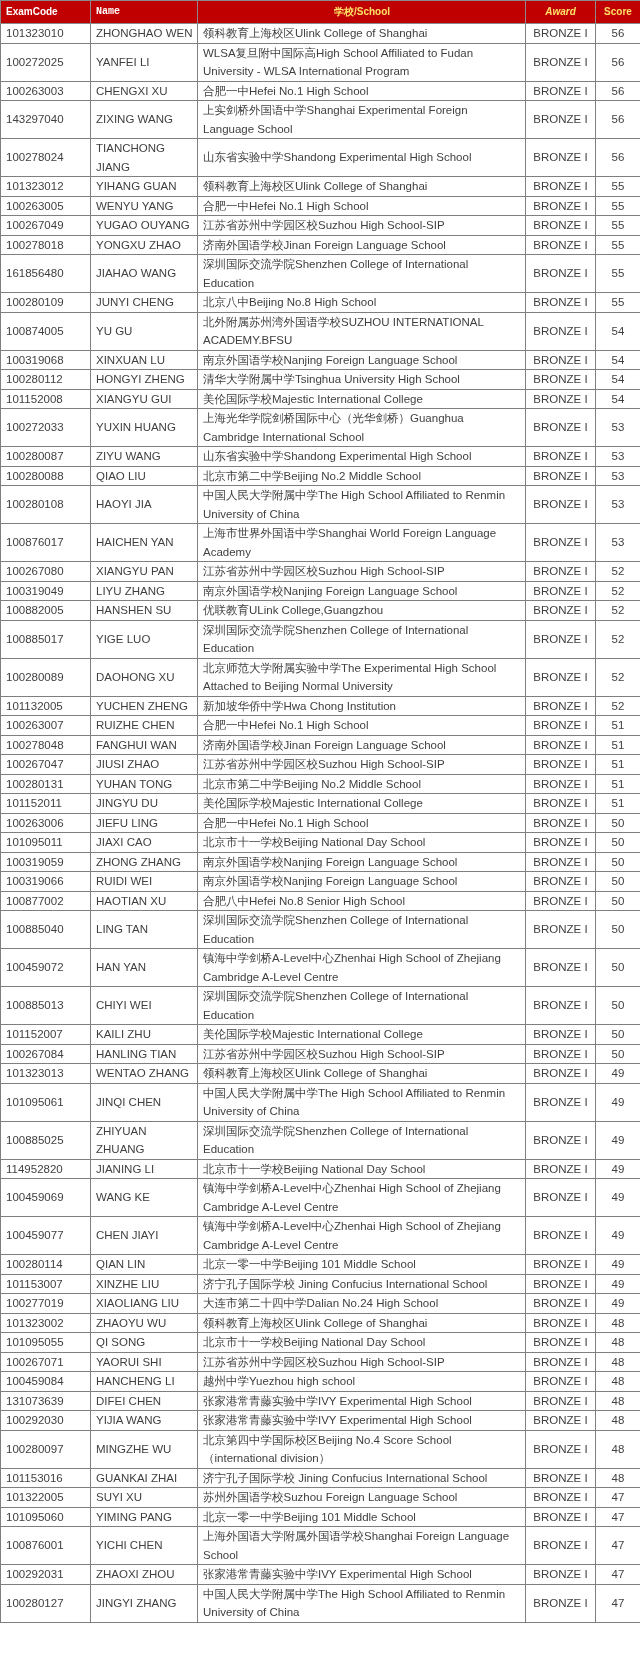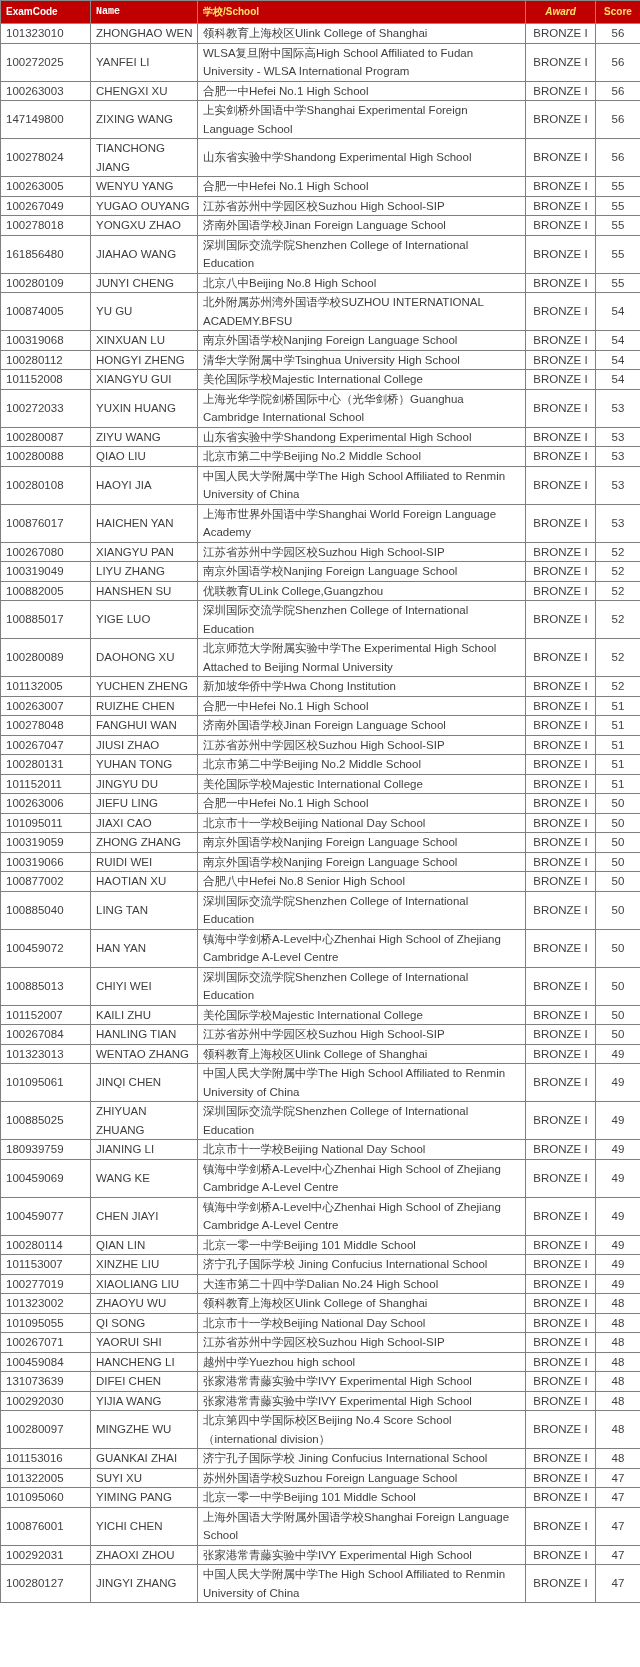--- a/index.html
+++ b/index.html
@@ -50,21 +50,21 @@
     <col style="width:90px">
     <col style="width:107px">
     <col style="width:328px">
     <col style="width:70px">
     <col style="width:45px">
   </colgroup>
   <thead>
     <tr id="header-row">
         <th style="color: rgb(255, 255, 255); background: rgb(192, 0, 0);">ExamCode</th>
         <th style="color: rgb(255, 255, 255); background: rgb(192, 0, 0); font-family: Liberation Mono, monospace;">Name</th>
-        <th style="color: rgb(255, 224, 102); background: rgb(192, 0, 0);">学校/School</th>
+        <th style="color: rgb(255, 224, 102); background: rgb(192, 0, 0); text-align: center;">学校/School</th>
         <th style="color: rgb(255, 224, 102); background: rgb(192, 0, 0); font-style: italic;">Award</th>
         <th style="color: rgb(255, 224, 102); background: rgb(192, 0, 0);">Score</th>
       </tr>
   </thead>
   <tbody id="table-body">
   <tr>
     <td>101323010</td>
     <td>ZHONGHAO WEN</td>
     <td>领科教育上海校区Ulink College of Shanghai</td>
     <td>BRONZE I</td>
@@ -82,35 +82,42 @@
   <tr>
     <td>100263003</td>
     <td>CHENGXI XU</td>
     <td>合肥一中Hefei No.1 High School</td>
     <td>BRONZE I</td>
     <td>56</td>
   </tr>
 
 
   <tr>
-    <td>147149800</td>
+    <td>143297040</td>
     <td>ZIXING WANG</td>
     <td>上实剑桥外国语中学Shanghai Experimental Foreign Language School</td>
     <td>BRONZE I</td>
     <td>56</td>
   </tr>
 
   <tr>
     <td>100278024</td>
     <td>TIANCHONG JIANG</td>
     <td>山东省实验中学Shandong Experimental High School</td>
     <td>BRONZE I</td>
     <td>56</td>
   </tr>
 
+  <tr>
+    <td>101323012</td>
+    <td>YIHANG GUAN</td>
+    <td>领科教育上海校区Ulink College of Shanghai</td>
+    <td>BRONZE I</td>
+    <td>55</td>
+  </tr>
 
   <tr>
     <td>100263005</td>
     <td>WENYU YANG</td>
     <td>合肥一中Hefei No.1 High School</td>
     <td>BRONZE I</td>
     <td>55</td>
   </tr>
 
   <tr>
@@ -404,21 +411,21 @@
 
   <tr>
     <td>100885025</td>
     <td>ZHIYUAN ZHUANG</td>
     <td>深圳国际交流学院Shenzhen College of International Education</td>
     <td>BRONZE I</td>
     <td>49</td>
   </tr>
 
   <tr>
-    <td>180939759</td>
+    <td>114952820</td>
     <td>JIANING LI</td>
     <td>北京市十一学校Beijing National Day School</td>
     <td>BRONZE I</td>
     <td>49</td>
   </tr>
 
   <tr>
     <td>100459069</td>
     <td>WANG KE</td>
     <td>镇海中学剑桥A-Level中心Zhenhai High School of Zhejiang Cambridge A-Level Centre</td>

